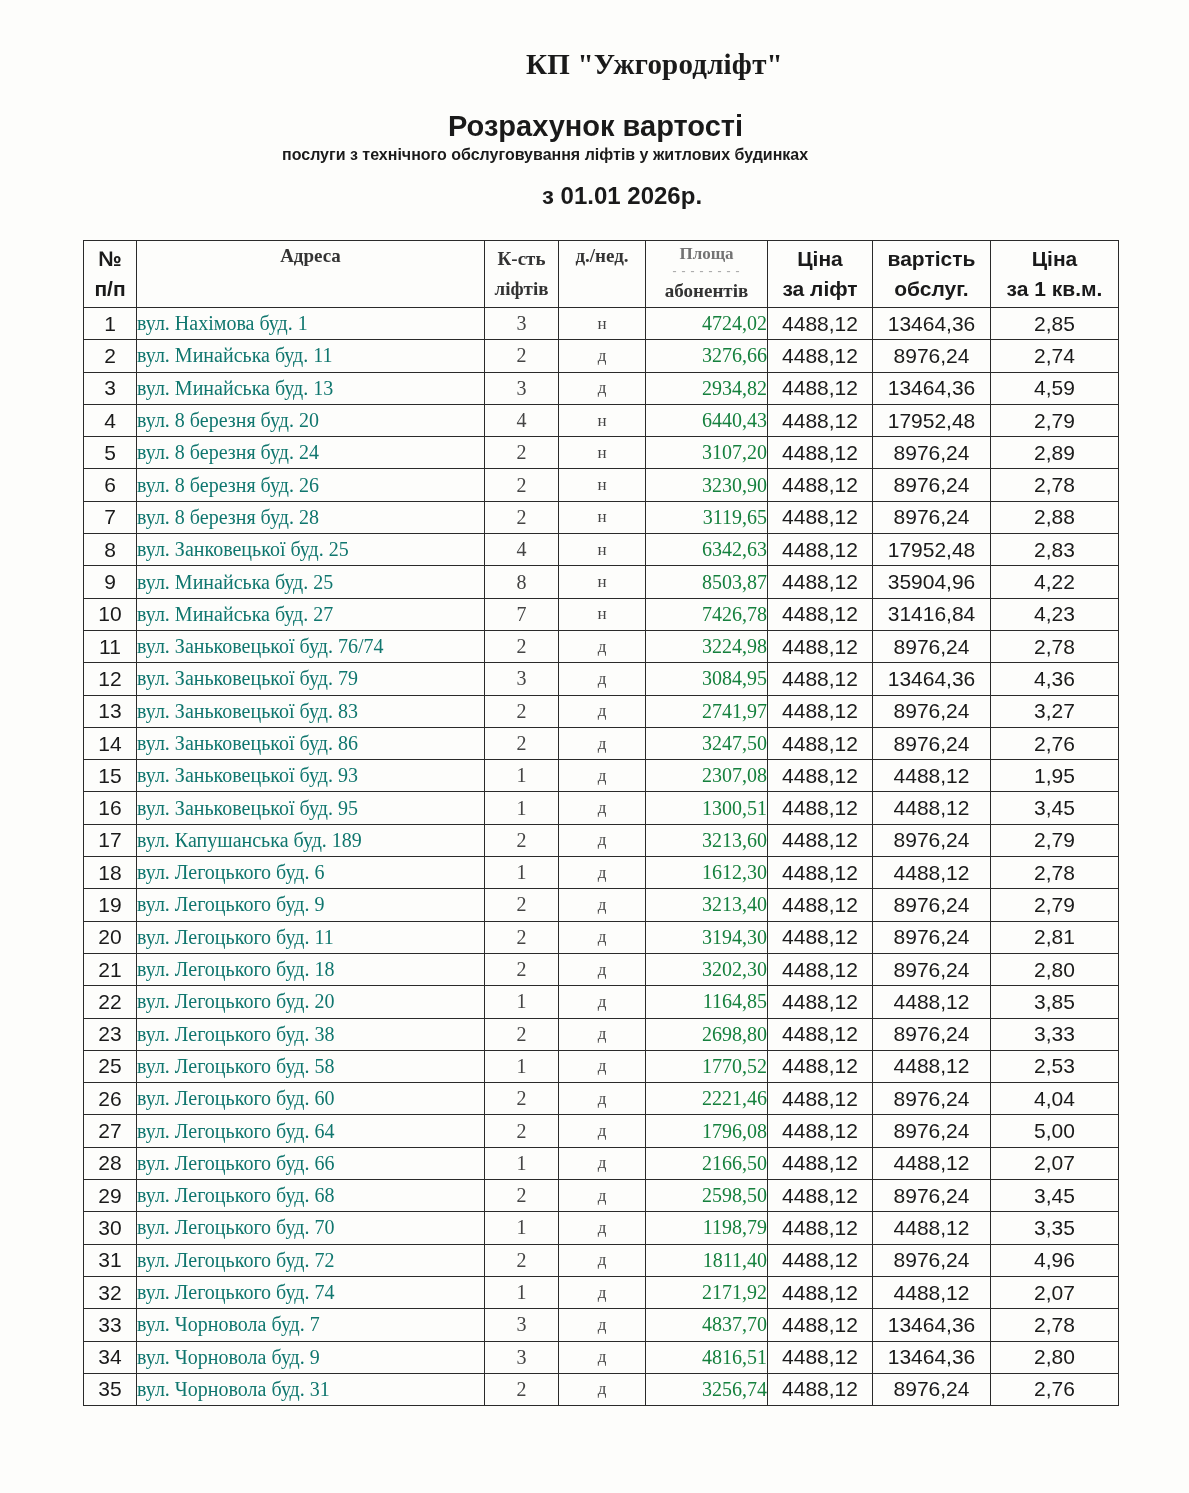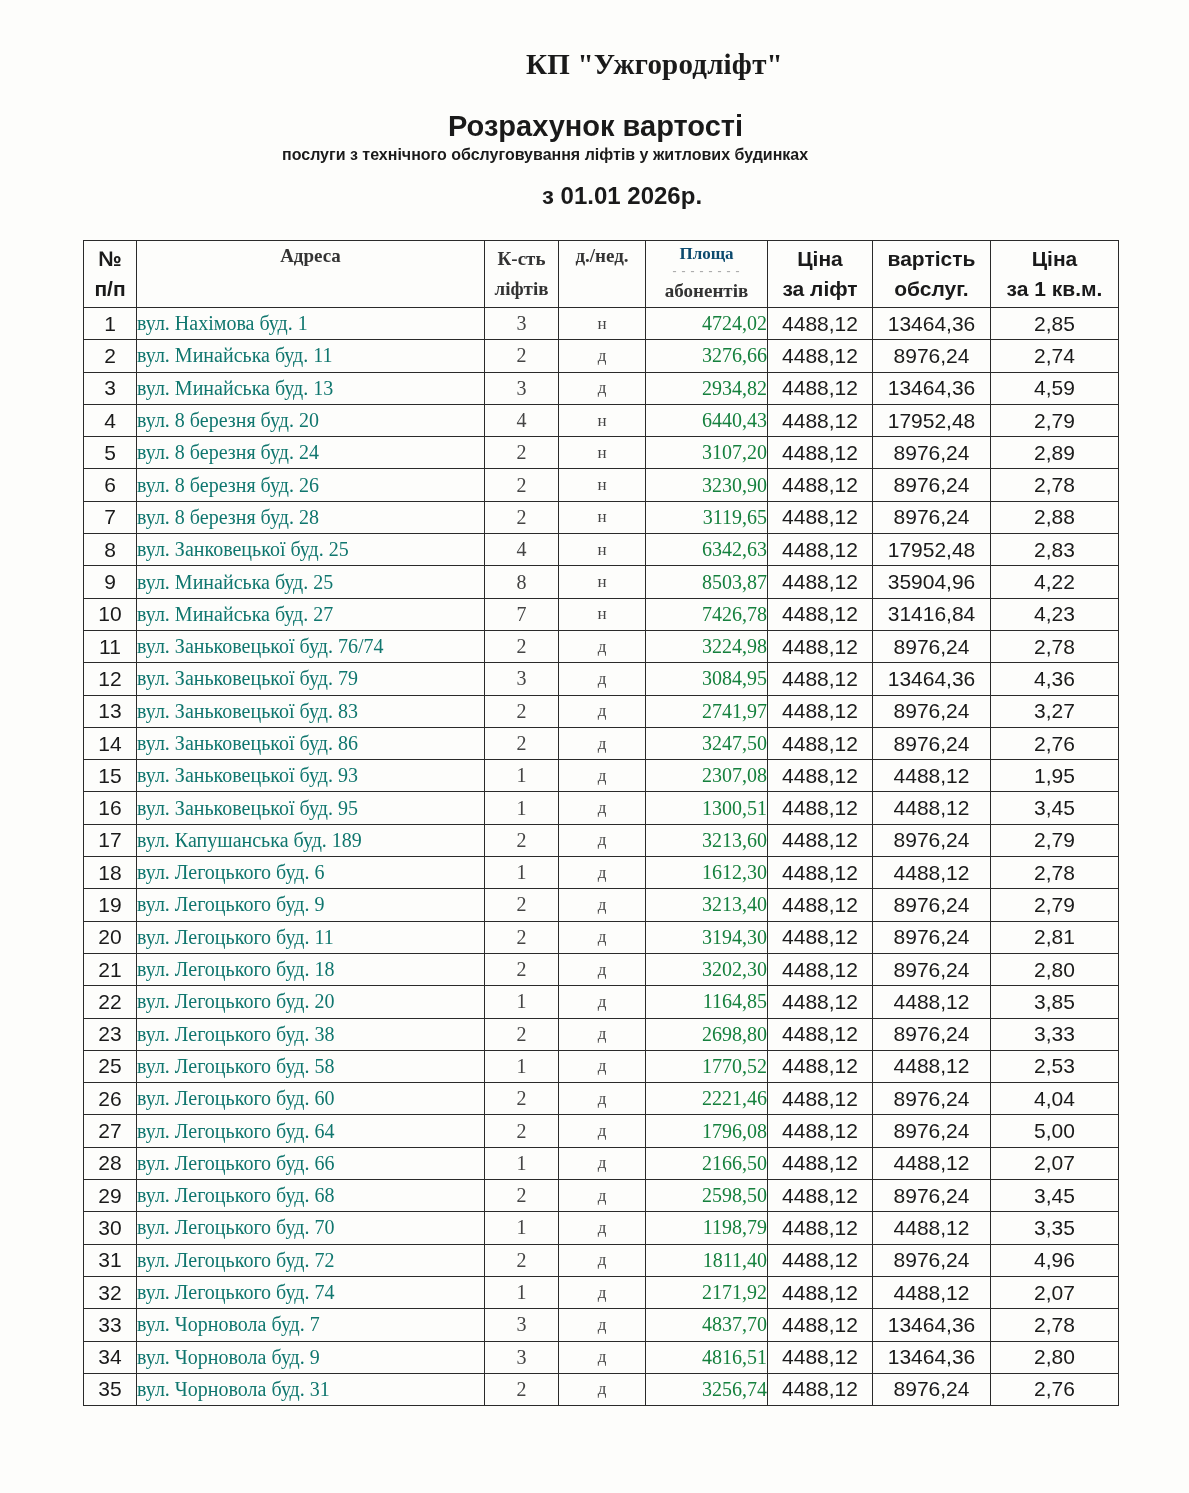--- a/index.html
+++ b/index.html
@@ -67,21 +67,21 @@
       overflow: hidden;
       white-space: nowrap;
     }
     table.tariff thead tr { height: 67px; }
     table.tariff tbody tr { height: 32.3px; }
     th .h-line { display: block; line-height: 30px; }
     th.serif { font-family: "Liberation Serif", serif; font-weight: bold; font-size: 19px; color: #333; }
     th.sans { font-family: "Liberation Sans", sans-serif; font-weight: bold; font-size: 21px; }
     th.addr-h { vertical-align: top; padding-top: 6px; }
     th.days-h { vertical-align: top; padding-top: 6px; }
-    th .faded { color: #0c4a6e; font-size: 17px; line-height: 20px; display: block; }
+    th .faded { color: #737373; font-size: 17px; line-height: 20px; display: block; }
     th .faded2 { color: #aaa; font-size: 12px; line-height: 14px; display: block; letter-spacing: 1px; }
     td { vertical-align: middle; }
     td.num { text-align: center; font-family: "Liberation Sans", sans-serif; font-size: 21px; }
     td.addr { text-align: left; padding-left: 5px; font-family: "Liberation Serif", serif; font-size: 20px; color: #0f766e; }
     td.lifts { text-align: center; font-family: "Liberation Serif", serif; font-size: 20px; color: #444; }
     td.days { text-align: center; font-family: "Liberation Serif", serif; font-size: 17px; color: #444; }
     td.area { text-align: right; padding-right: 18px; font-family: "Liberation Serif", serif; font-size: 20px; color: #15803d; }
     td.price { text-align: center; font-family: "Liberation Sans", sans-serif; font-size: 21px; }
     td.cost { text-align: center; font-family: "Liberation Sans", sans-serif; font-size: 21px; }
     td.sqm { text-align: center; font-family: "Liberation Sans", sans-serif; font-size: 21px; }

